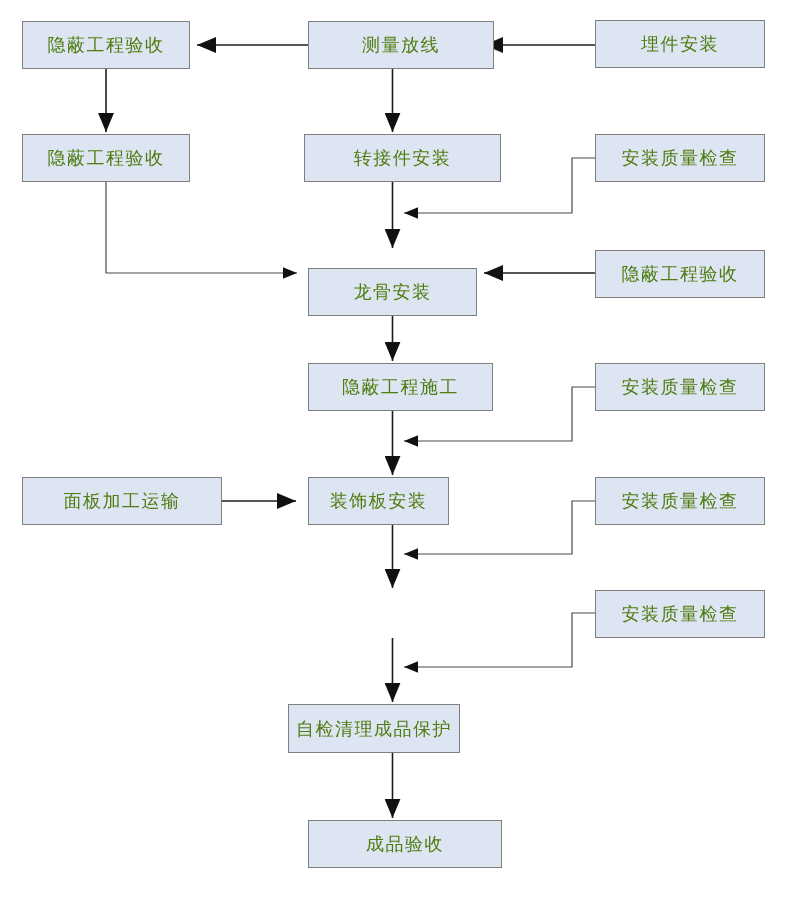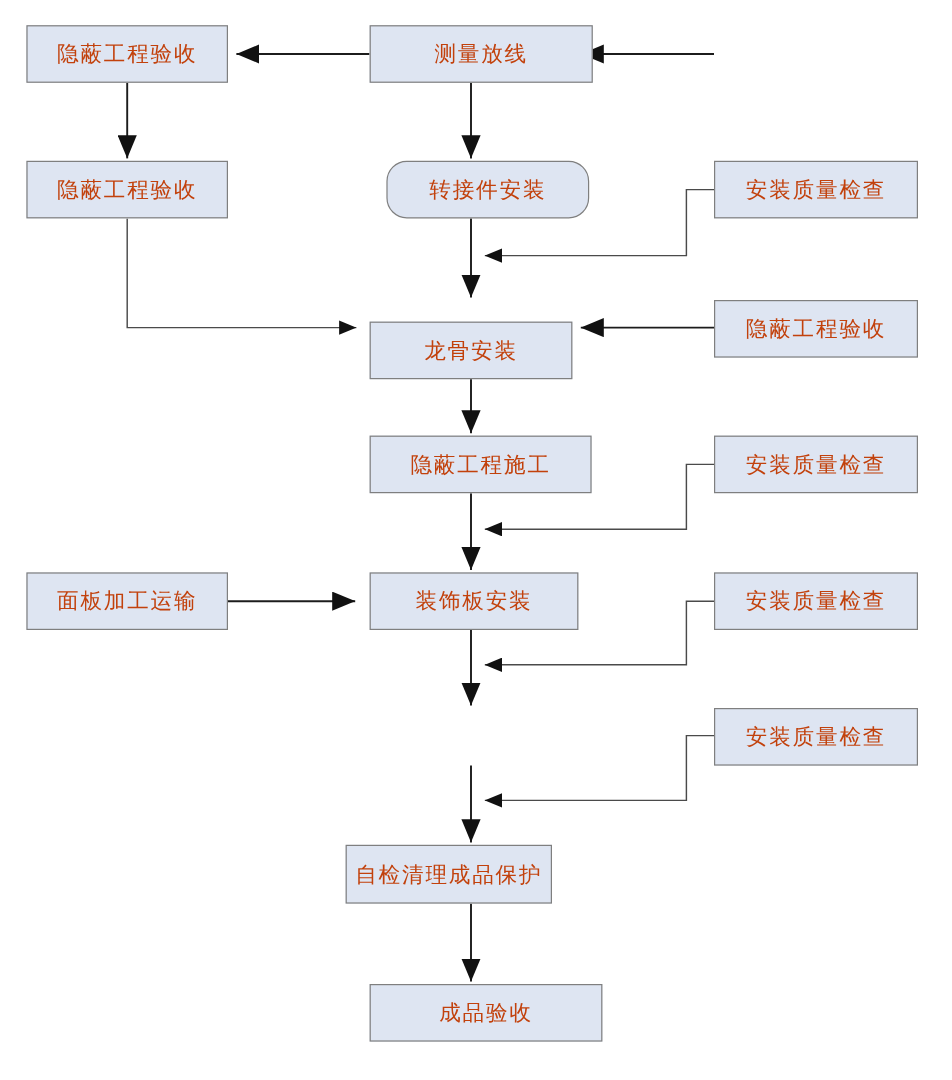--- a/index.html
+++ b/index.html
@@ -26,21 +26,21 @@
     position: absolute;
     box-sizing: border-box;
     height: 48px;
     background: #dee5f2;
     border: 1px solid #7f7f7f;
     display: flex;
     align-items: center;
     justify-content: center;
     font-size: 18px;
     letter-spacing: 1.5px;
-    color: #c2410c;
+    color: #4d7c0f;
     white-space: nowrap;
   }
   .edge-thick {
     stroke: #1c1c1c;
     stroke-width: 1.6;
     fill: none;
   }
   .edge-thin {
     stroke: #4a4a4a;
     stroke-width: 1.2;
@@ -74,33 +74,34 @@
 
     <path class="edge-thin" d="M106,182 L106,273 L297,273" marker-end="url(#ah)"></path>
     <path class="edge-thin" d="M595,158 L572,158 L572,213 L404,213" marker-end="url(#ah)"></path>
     <path class="edge-thin" d="M595,387 L572,387 L572,441 L404,441" marker-end="url(#ah)"></path>
     <path class="edge-thin" d="M595,501 L572,501 L572,554 L404,554" marker-end="url(#ah)"></path>
     <path class="edge-thin" d="M595,613 L572,613 L572,667 L404,667" marker-end="url(#ah)"></path>
   </svg>
 
   <div class="node" style="left:22px; top:21px; width:168px;">隐蔽工程验收</div>
   <div class="node" style="left:308px; top:21px; width:186px;font-family:Liberation Serif, serif;">测量放线</div>
+  <div class="node" style="left:595px; top:20px; width:170px;">埋件安装</div>
 
   <div class="node" style="left:22px; top:134px; width:168px;">隐蔽工程验收</div>
-  <div class="node" style="left:322px; top:134px; width:169px;border-radius:17px;">转接件安装</div>
+  <div class="node" style="left:304px; top:134px; width:197px;">转接件安装</div>
   <div class="node" style="left:595px; top:134px; width:170px;">安装质量检查</div>
 
   <div class="node" style="left:308px; top:268px; width:169px;">龙骨安装</div>
   <div class="node" style="left:595px; top:250px; width:170px;">隐蔽工程验收</div>
 
   <div class="node" style="left:308px; top:363px; width:185px;">隐蔽工程施工</div>
   <div class="node" style="left:595px; top:363px; width:170px;">安装质量检查</div>
 
-  <div class="node" style="left:22px; top:477px; width:168px;">面板加工运输</div>
-  <div class="node" style="left:308px; top:477px; width:174px;">装饰板安装</div>
+  <div class="node" style="left:22px; top:477px; width:200px;">面板加工运输</div>
+  <div class="node" style="left:308px; top:477px; width:141px;">装饰板安装</div>
   <div class="node" style="left:595px; top:477px; width:170px;">安装质量检查</div>
 
   <div class="node" style="left:595px; top:590px; width:170px;">安装质量检查</div>
 
   <div class="node" style="left:288px; top:704px; width:172px; height:49px;">自检清理成品保护</div>
 
   <div class="node" style="left:308px; top:820px; width:194px;font-family:Liberation Serif, serif;">成品验收</div>
 
 </div>
 

